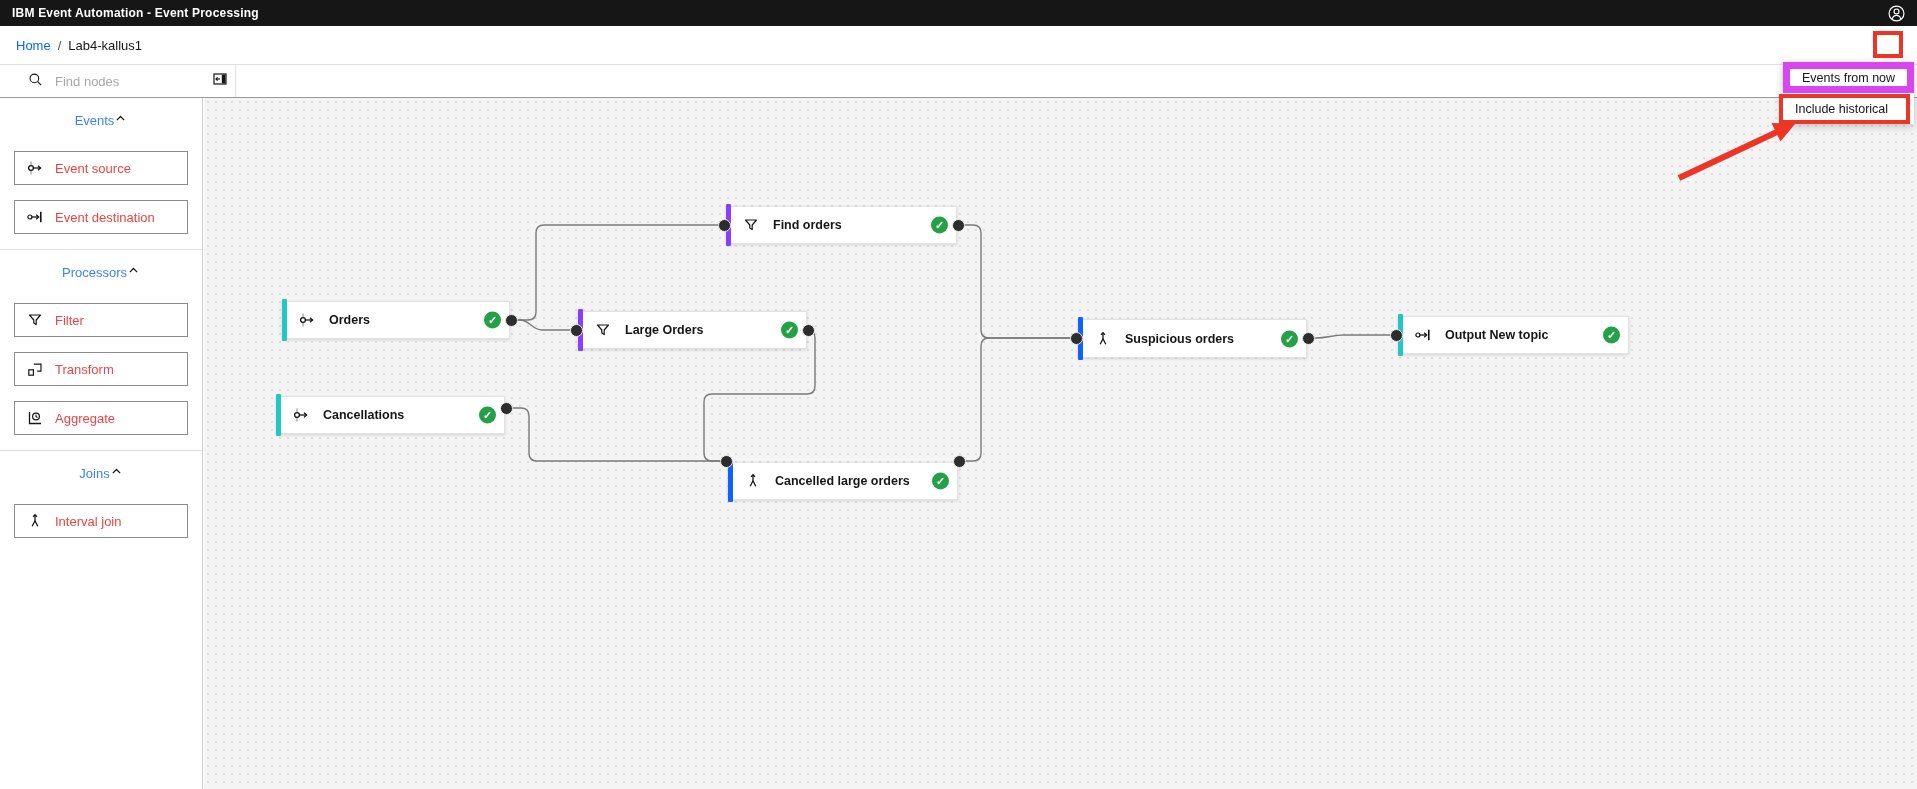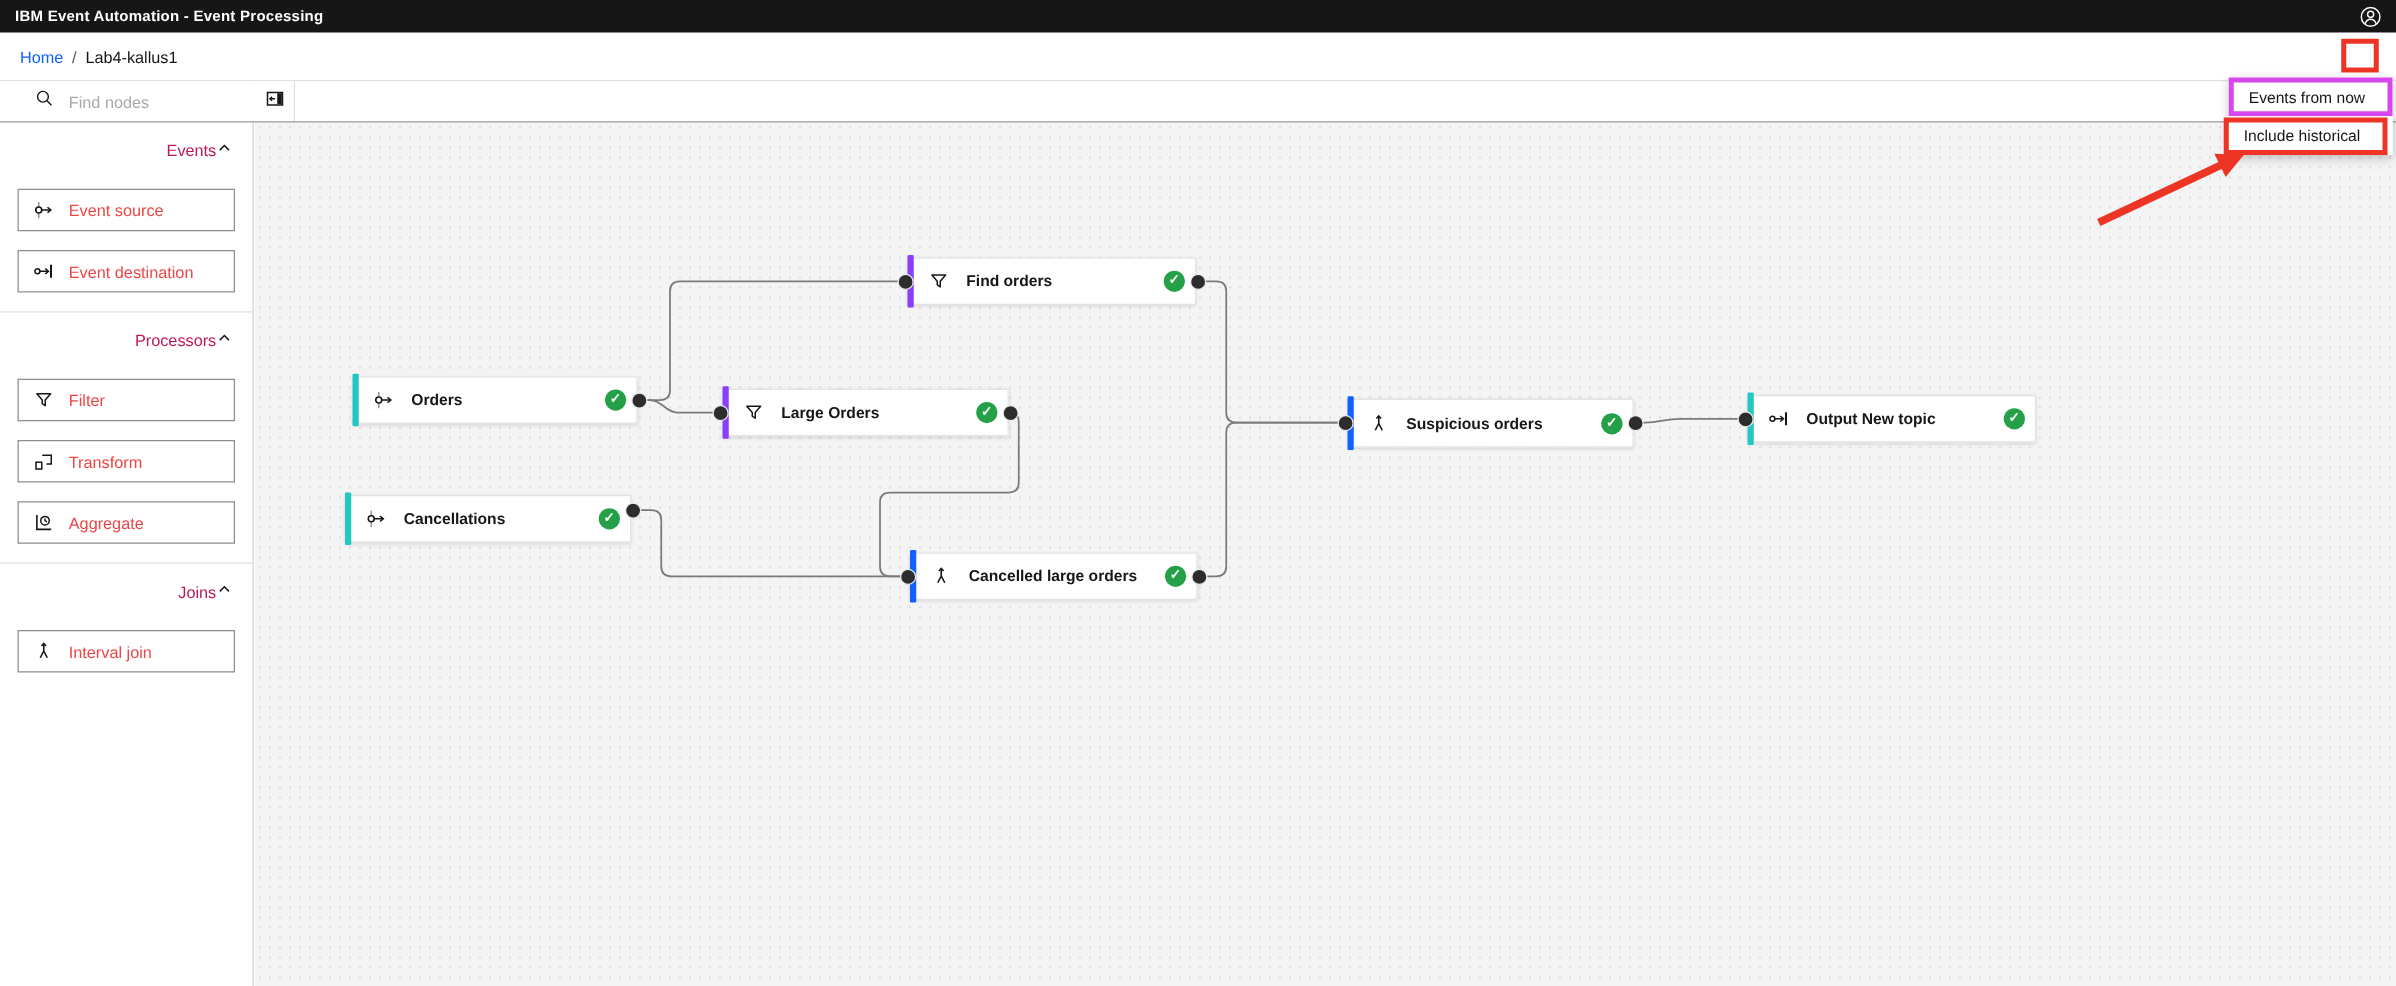--- a/index.html
+++ b/index.html
@@ -33,21 +33,21 @@
                   font-family:"Liberation Sans",sans-serif; color:#161616; }
   .search-input::placeholder { color:#a8a8a8; }
   .collapse-btn { position:absolute; left:204px; top:65px; width:32px; height:32px; background:#fff;
                   border-right:1px solid #e0e0e0; display:flex; align-items:center; justify-content:center;
                   cursor:pointer; z-index:20; }
   .rowline { position:absolute; left:0; top:97px; right:0; height:1px; background:#9a9a9a; z-index:21; }
   
   .sidebar { position:absolute; left:0; top:98px; width:203px; bottom:0; background:#fff;
              border-right:1px solid #d0d0d0; z-index:10; }
   .psec-hd { height:16px; margin:14px 16px 23px 16px; display:flex; align-items:center;
-             justify-content:flex-end; font-size:13px; color:#be185d; cursor:pointer; }
+             justify-content:center; font-size:13px; color:#3b82f6; cursor:pointer; }
   .pitem { height:34px; margin:0 14px 15px 14px; border:1px solid #8d8d8d; background:#fff;
            display:flex; align-items:center; cursor:grab; }
   .pitem .ic { margin-left:12px; display:flex; }
   .pitem .plbl { margin-left:12px; font-size:13px; color:#ef4444; }
   .pdivider { height:1px; background:#e0e0e0; margin:0; }
   
   .canvas { position:absolute; left:204px; top:98px; right:0; bottom:0;
             background-color:#f4f4f4;
             background-image:radial-gradient(#dcdcdc 1.1px, transparent 1.2px);
             background-size:8px 8px; z-index:1; }
@@ -60,21 +60,21 @@
   .node .check { position:absolute; right:8px; top:50%; transform:translateY(-50%);
                  width:17px; height:17px; border-radius:50%; background:#24a148; color:#fff;
                  font-size:11px; line-height:17px; text-align:center; font-weight:bold; }
   .port { position:absolute; width:13px; height:13px; border-radius:50%; background:#2d2d2d;
           border:1px solid #ececec; cursor:crosshair; }
   
   .runmenu { position:absolute; left:1783px; top:62px; width:131px; background:#fff;
              box-shadow:0 2px 8px rgba(0,0,0,.22); z-index:50; }
   .runmenu-item { height:31px; display:flex; align-items:center; padding-left:12px; font-size:12.5px;
                   color:#161616; background:#fff; cursor:pointer; white-space:nowrap; }
-  .runmenu-item.focused { border:4px solid #d946ef; }
+  .runmenu-item.focused { border:7px solid #d946ef; }
   
   .ann { position:absolute; z-index:100; pointer-events:none; }
   .ann-box1 { left:1873px; top:31px; width:30px; height:27px; border:4px solid #ee3424; }
   .ann-box2 { left:1779px; top:94px; width:131px; height:30px; border:4px solid #ee3424; }
   .ann-arrow-svg { left:0; top:0; width:1917px; height:789px; position:absolute; }
 </style>
 </head>
 <body>
 
 <div class="hdr">
@@ -276,21 +276,21 @@
         <span class="ic">
           <svg width="16" height="16" viewBox="0 0 16 16">
             <path d="M2.5,3 h11 l-4.3,5 v4.6 l-2.4,-1.7 v-2.9 z" fill="none" stroke="#161616" stroke-width="1.2" stroke-linejoin="round"></path>
           </svg>
         </span>
         <span class="lbl">Large Orders</span>
         <span class="check">✓</span>
       </div>
       <span class="port" style="left: 365.5px; top: 225.5px;"></span>
       <span class="port" style="left: 597.5px; top: 225.5px;"></span>
-      <div class="node" style="left: 524px; top: 344px; width: 230px; height: 38px;">
+      <div class="node" style="left: 524px; top: 364px; width: 230px; height: 38px;">
         <span class="bar" style="background: rgb(15, 98, 254);"></span>
         <span class="ic">
           <svg width="16" height="16" viewBox="0 0 16 16">
             <path d="M8,2.6 v5.2 M8,7.8 L5.2,13.2 M8,7.8 L10.8,13.2" fill="none" stroke="#161616" stroke-width="1.3"></path>
             <polyline points="6.1,3.8 8,1.8 9.9,3.8" fill="none" stroke="#161616" stroke-width="1.3"></polyline>
           </svg>
         </span>
         <span class="lbl">Cancelled large orders</span>
         <span class="check">✓</span>
       </div>

